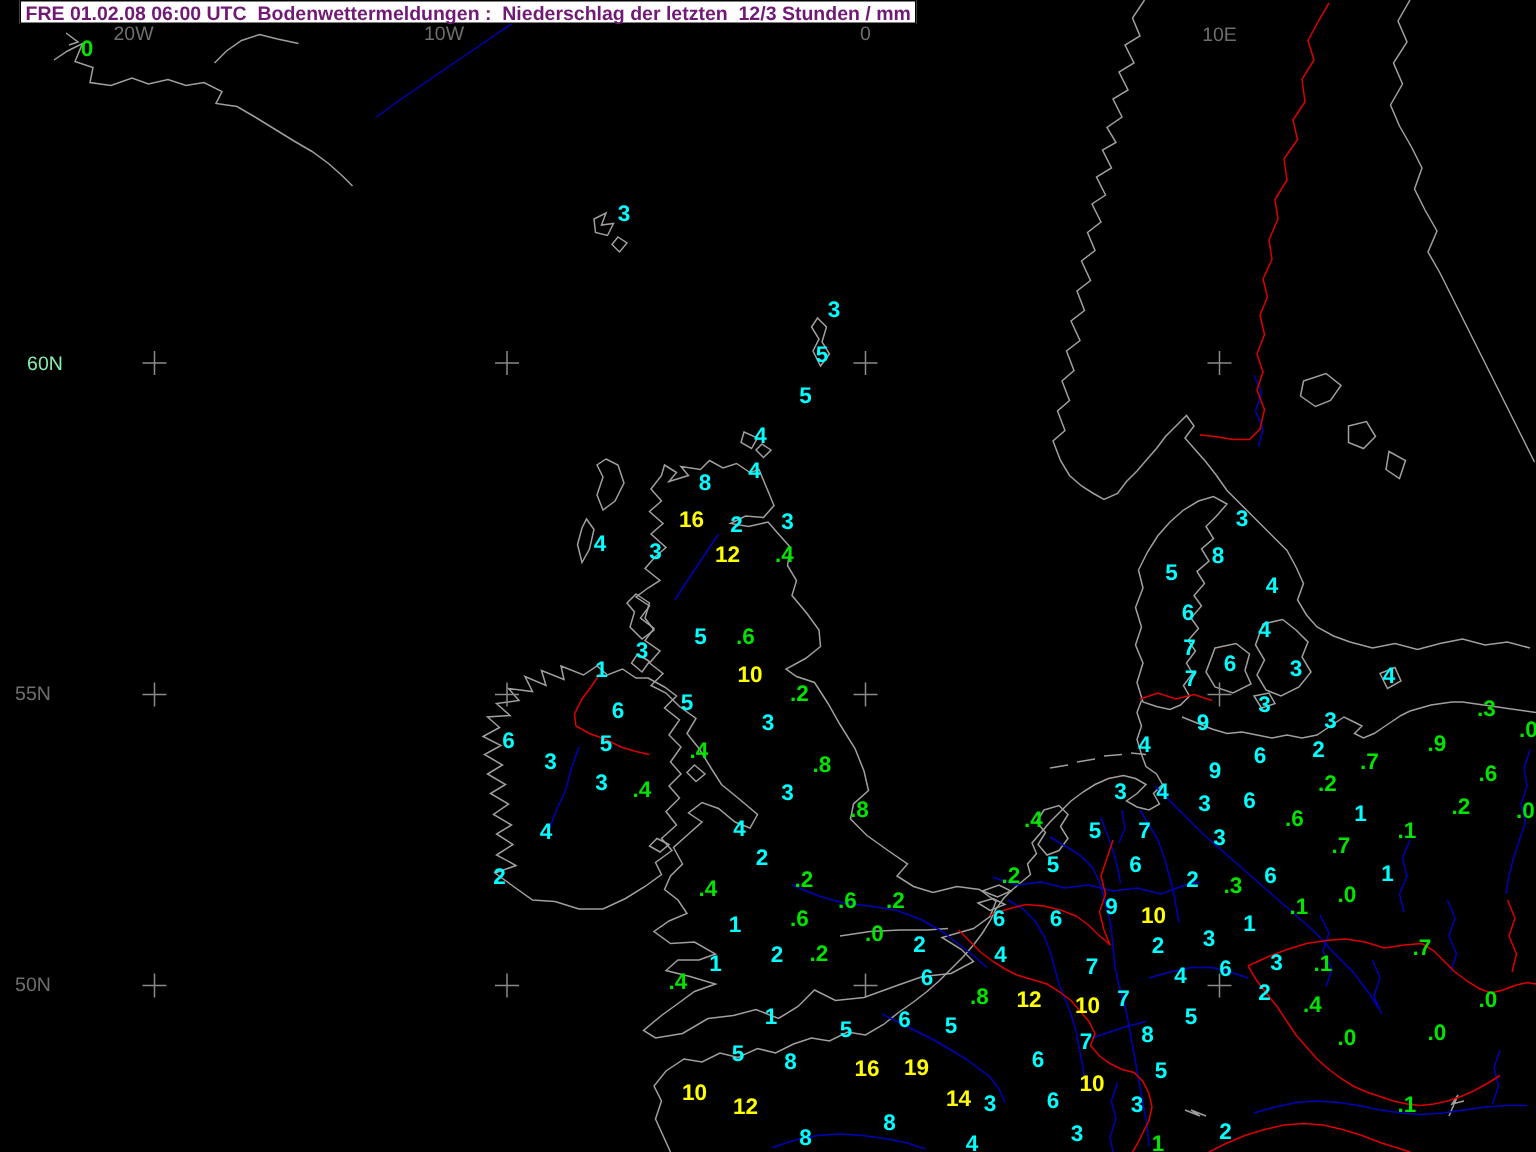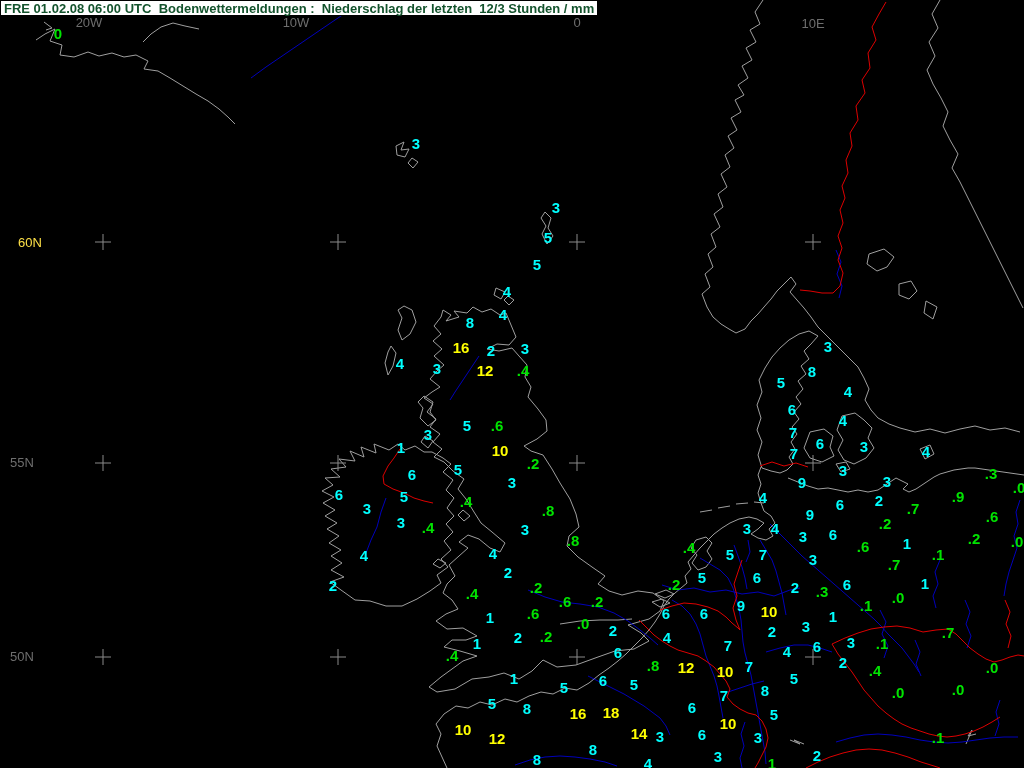--- a/index.html
+++ b/index.html
@@ -133,21 +133,21 @@
         <path d="M569,657 L585,657 M577,649 L577,665"></path>
         <path d="M805,657 L821,657 M813,649 L813,665"></path>
       </g>
   </svg>
 
   <div id="gridlabels">
       <div class="gridlabel" style="left: 89px; top: 22px; color: rgb(110, 110, 110);">20W</div>
       <div class="gridlabel" style="left: 296px; top: 22px; color: rgb(110, 110, 110);">10W</div>
       <div class="gridlabel" style="left: 577px; top: 22px; color: rgb(110, 110, 110);">0</div>
       <div class="gridlabel" style="left: 813px; top: 23px; color: rgb(110, 110, 110);">10E</div>
-      <div class="gridlabel" style="left: 30px; top: 242px; color: #fde047;">60N</div>
+      <div class="gridlabel" style="left: 30px; top: 242px; color: #86efac;">60N</div>
       <div class="gridlabel" style="left: 22px; top: 462px; color: rgb(110, 110, 110);">55N</div>
       <div class="gridlabel" style="left: 22px; top: 656px; color: rgb(110, 110, 110);">50N</div>
     </div>
 
   <div id="stations">
       <span class="st" style="color: rgb(0, 228, 0); left: 58px; top: 33px;">0</span>
       <span class="st" style="color: rgb(0, 255, 255); left: 416px; top: 143px;">3</span>
       <span class="st" style="color: rgb(0, 255, 255); left: 556px; top: 207px;">3</span>
       <span class="st" style="color: rgb(0, 255, 255); left: 548px; top: 237px;">5</span>
       <span class="st" style="color: rgb(0, 255, 255); left: 537px; top: 264px;">5</span>
@@ -201,21 +201,21 @@
       <span class="st" style="color: rgb(0, 255, 255); left: 618px; top: 652px;">6</span>
       <span class="st" style="color: rgb(0, 228, 0); left: 653px; top: 665px;">.8</span>
       <span class="st" style="color: rgb(255, 255, 0); left: 686px; top: 667px;">12</span>
       <span class="st" style="color: rgb(0, 255, 255); left: 514px; top: 678px;">1</span>
       <span class="st" style="color: rgb(0, 255, 255); left: 564px; top: 687px;">5</span>
       <span class="st" style="color: rgb(0, 255, 255); left: 603px; top: 680px;">6</span>
       <span class="st" style="color: rgb(0, 255, 255); left: 634px; top: 684px;">5</span>
       <span class="st" style="color: rgb(0, 255, 255); left: 492px; top: 703px;">5</span>
       <span class="st" style="color: rgb(0, 255, 255); left: 527px; top: 708px;">8</span>
       <span class="st" style="color: rgb(255, 255, 0); left: 578px; top: 713px;">16</span>
-      <span class="st" style="color: rgb(255, 255, 0); left: 611px; top: 712px;">18</span>
+      <span class="st" style="color: rgb(255, 255, 0); left: 611px; top: 712px;">19</span>
       <span class="st" style="color: rgb(255, 255, 0); left: 639px; top: 733px;">14</span>
       <span class="st" style="color: rgb(255, 255, 0); left: 463px; top: 729px;">10</span>
       <span class="st" style="color: rgb(255, 255, 0); left: 497px; top: 738px;">12</span>
       <span class="st" style="color: rgb(0, 255, 255); left: 593px; top: 749px;">8</span>
       <span class="st" style="color: rgb(0, 255, 255); left: 537px; top: 759px;">8</span>
       <span class="st" style="color: rgb(0, 255, 255); left: 660px; top: 736px;">3</span>
       <span class="st" style="color: rgb(0, 255, 255); left: 648px; top: 763px;">4</span>
       <span class="st" style="color: rgb(0, 255, 255); left: 741px; top: 605px;">9</span>
       <span class="st" style="color: rgb(255, 255, 0); left: 769px; top: 611px;">10</span>
       <span class="st" style="color: rgb(0, 255, 255); left: 833px; top: 616px;">1</span>
@@ -288,14 +288,14 @@
       <span class="st" style="color: rgb(0, 228, 0); left: 882px; top: 643px;">.1</span>
       <span class="st" style="color: rgb(0, 228, 0); left: 948px; top: 632px;">.7</span>
       <span class="st" style="color: rgb(0, 255, 255); left: 843px; top: 662px;">2</span>
       <span class="st" style="color: rgb(0, 228, 0); left: 875px; top: 670px;">.4</span>
       <span class="st" style="color: rgb(0, 228, 0); left: 992px; top: 667px;">.0</span>
       <span class="st" style="color: rgb(0, 228, 0); left: 898px; top: 692px;">.0</span>
       <span class="st" style="color: rgb(0, 228, 0); left: 958px; top: 689px;">.0</span>
       <span class="st" style="color: rgb(0, 228, 0); left: 938px; top: 737px;">.1</span>
     </div>
 
-  <div id="titlebar" style="background: rgb(255, 255, 255); color: #14532d;">FRE 01.02.08 06:00 UTC  Bodenwettermeldungen :  Niederschlag der letzten  12/3 Stunden / mm</div>
+  <div id="titlebar" style="background: rgb(255, 255, 255); color: #701a75; margin-left: 13px;">FRE 01.02.08 06:00 UTC  Bodenwettermeldungen :  Niederschlag der letzten  12/3 Stunden / mm</div>
 </div>
 
 </body></html>

